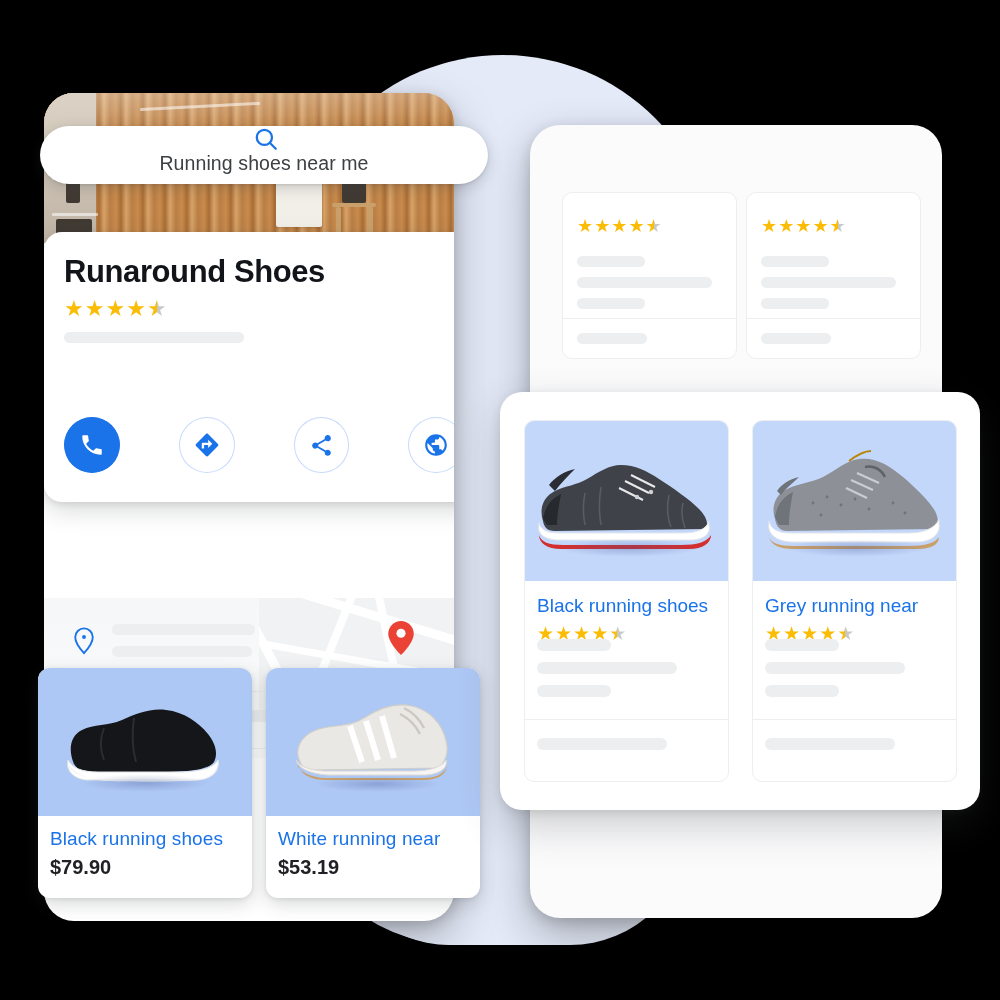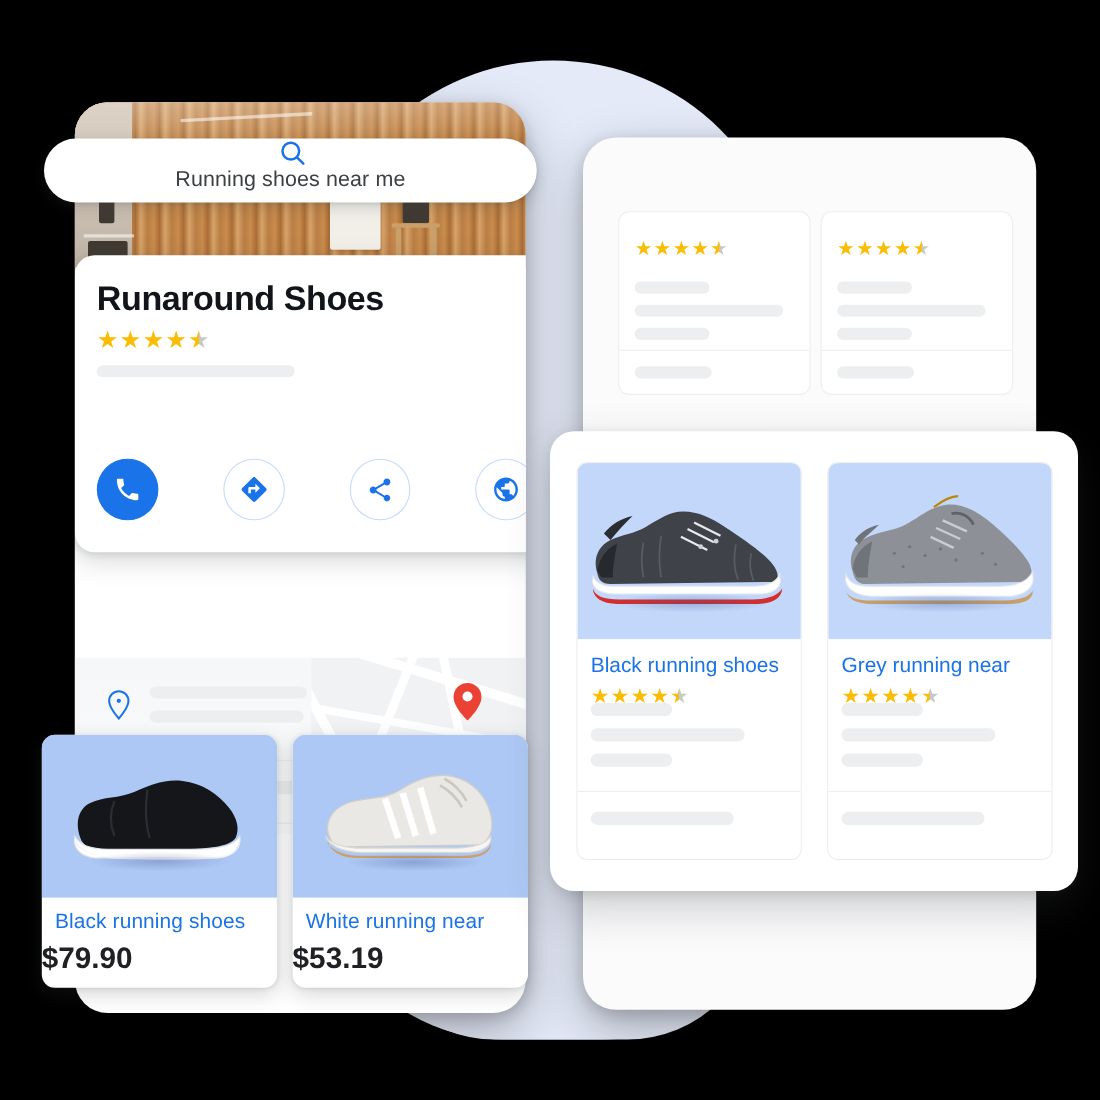--- a/index.html
+++ b/index.html
@@ -29,21 +29,21 @@
   }
 
   
   .phone {
     position: absolute;
     background: #ffffff;
     border-radius: 30px;
     box-shadow: 0 18px 46px rgba(0,0,0,0.28), 0 4px 14px rgba(0,0,0,0.16);
     overflow: hidden;
   }
-  .phone-left  { left: 68px;  top: 93px;  width: 410px; height: 828px; }
+  .phone-left  { left: 44px;  top: 93px;  width: 410px; height: 828px; }
   .phone-right { left: 530px; top: 125px; width: 412px; height: 793px; background:#fbfbfc; }
 
   
   .hero {
     position: absolute; left: 0; top: 0; width: 410px; height: 150px;
     background:
       linear-gradient(178deg, rgba(255,255,255,.35), rgba(255,255,255,0) 30%),
       repeating-linear-gradient(90deg,
         #b97e45 0px, #c98c4d 6px, #a96d36 11px, #d8a368 16px, #b97e45 22px),
       linear-gradient(90deg,#cbbfae 0%, #e6ded1 18%, #c0a183 38%, #bb8c58 60%, #d5c5ad 85%, #cdc1b1 100%);
@@ -145,21 +145,21 @@
     box-shadow: 0 6px 18px rgba(60,64,67,0.20), 0 1px 4px rgba(60,64,67,0.12);
     overflow: hidden; z-index: 35;
   }
   .prod-img { background: #aec8f5; position: relative; overflow: hidden; }
   .prod-name { color: #1a73e8; letter-spacing: .1px; }
   .prod-price { color: #202124; font-weight: 700; }
   .pl1 { left: 38px;  top: 668px; width: 214px; height: 230px; }
   .pl2 { left: 266px; top: 668px; width: 214px; height: 230px; }
   .pl-img { height: 148px; }
   .pl-name { position:absolute; left: 12px; top: 160px; font-size: 19px; }
-  .pl-price{ position:absolute; left: 0; top: 188px; font-size: 27px; }
+  .pl-price{ position:absolute; left: 12px; top: 188px; font-size: 20px; }
 
   
   .ghost-card {
     position: absolute; background: #fff; border: 1px solid #eceef0;
     border-radius: 10px;
   }
   .gl { left: 562px; top: 192px; width: 175px; height: 167px; }
   .gr { left: 746px; top: 192px; width: 175px; height: 167px; }
   .ghost-sep { position:absolute; left:0; right:0; height:1px; background:#eceef0; top: 108px; }
 

